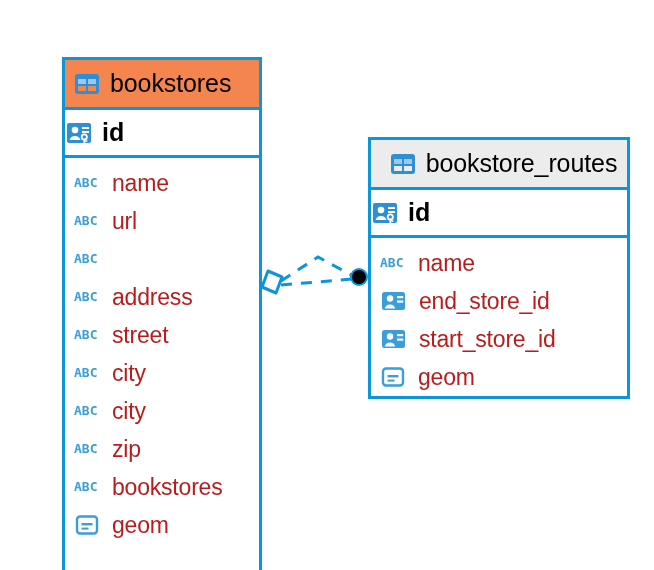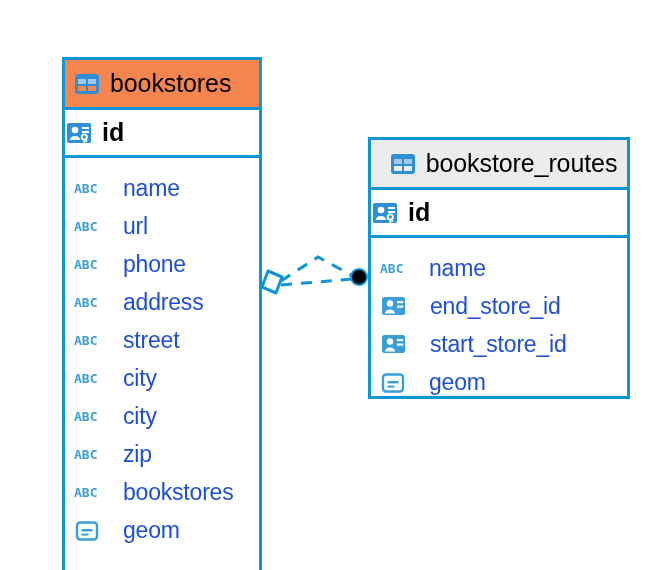--- a/index.html
+++ b/index.html
@@ -70,28 +70,28 @@
     font-weight: bold;
     color: #000000;
     margin-left: 9px;
   }
 
   .field-list {
     padding-top: 6px;
   }
   .field-row {
     display: flex;
-    align-items: flex-end;
+    align-items: center;
     height: 38px;
     padding-left: 9px;
   }
   .field-label {
     font-size: 23px;
-    color: #1d4ed8;
-    margin-left: 23px;
+    color: #b91c1c;
+    margin-left: 12px;
     white-space: nowrap;
     letter-spacing: -0.2px;
   }
 
   
   .icon {
     flex: 0 0 auto;
     display: block;
     line-height: 0;
   }
@@ -177,21 +177,20 @@
         <span class="field-label">name</span>
       </div>
 
       <div class="field-row">
         <span class="icon icon-abc">ABC</span>
         <span class="field-label">url</span>
       </div>
 
       <div class="field-row">
         <span class="icon icon-abc">ABC</span>
-        <span class="field-label">phone</span>
       </div>
 
       <div class="field-row">
         <span class="icon icon-abc">ABC</span>
         <span class="field-label">address</span>
       </div>
 
       <div class="field-row">
         <span class="icon icon-abc">ABC</span>
         <span class="field-label">street</span>

